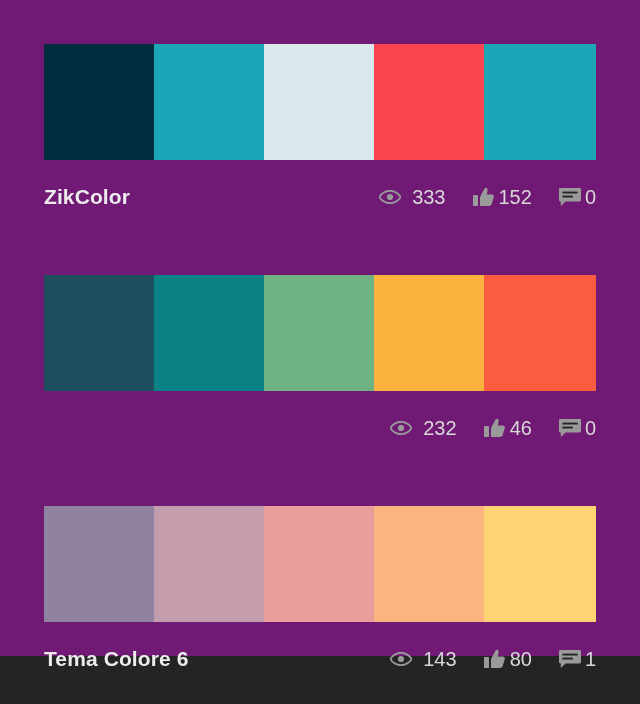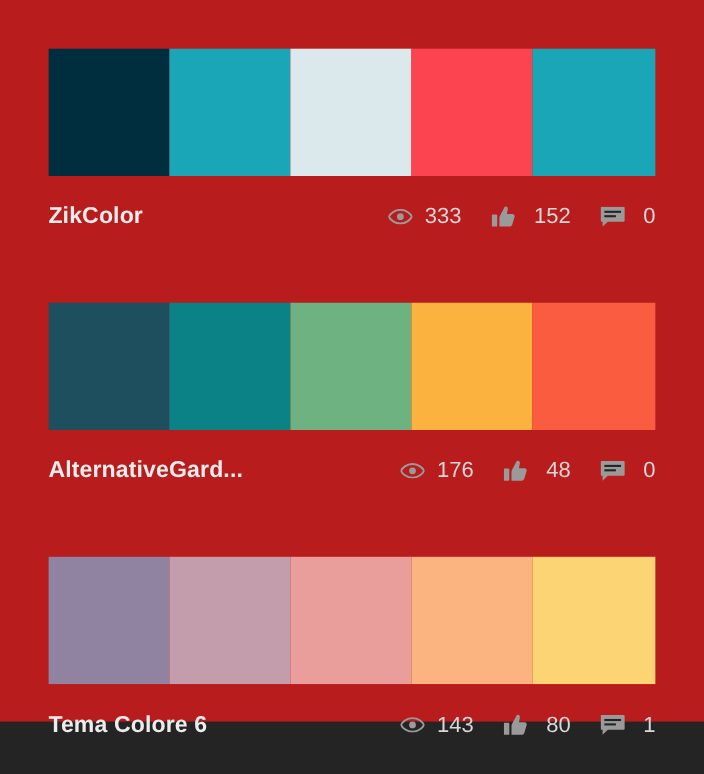--- a/index.html
+++ b/index.html
@@ -8,21 +8,21 @@
     width: 640px;
     height: 704px;
     background: #242424;
     font-family: "Liberation Sans", sans-serif;
     overflow: hidden;
   }
 
   #app {
     width: 640px;
     height: 656px;
-    background: #b91c1c;
+    background: #701a75;
     padding: 44px 44px 0 44px;
   }
 
   .palette-card {
     width: 552px;
     margin-bottom: 65px;
   }
 
   .swatch-strip {
     display: flex;
@@ -73,21 +73,21 @@
     width: 24px;
     height: 20px;
     color: #9a9a9a;
   }
 
   .stat-icon svg { display: block; }
 
   .stat-value {
     font-size: 20px;
     color: #d8d8d8;
-    margin-left: 16px;
+    margin-left: 3px;
     line-height: 1;
   }
 
   .stat-views .stat-value { margin-left: 10px; }
 </style>
 </head>
 <body>
 
 <div id="app">
     <div class="palette-card">
@@ -134,39 +134,38 @@
     </div>
     <div class="palette-card">
       <div class="swatch-strip">
         <div class="swatch" style="background: rgb(29, 79, 94); width: 110px;"></div>
         <div class="swatch" style="background: rgb(11, 130, 133); width: 110px;"></div>
         <div class="swatch" style="background: rgb(109, 178, 128); width: 110px;"></div>
         <div class="swatch" style="background: rgb(252, 178, 62); width: 110px;"></div>
         <div class="swatch" style="background: rgb(250, 92, 64); width: 112px;"></div>
       </div>
       <div class="meta-row">
-        <div class="palette-title">AlternativeGard...</div>
         <div class="stats">
           <div class="stat stat-views">
             <span class="stat-icon">
               <svg width="22" height="14" viewBox="0 0 22 14" fill="none">
                 <path d="M11 0.8C5.6 0.8 1.6 4.6 0.5 7c1.1 2.4 5.1 6.2 10.5 6.2S20.4 9.4 21.5 7C20.4 4.6 16.4 0.8 11 0.8z" stroke="currentColor" stroke-width="1.8" fill="none"></path>
                 <circle cx="11" cy="7" r="3.1" fill="currentColor"></circle>
               </svg>
             </span>
-            <span class="stat-value">176</span>
+            <span class="stat-value">232</span>
           </div>
           <div class="stat stat-likes">
             <span class="stat-icon">
               <svg width="22" height="20" viewBox="0 0 22 20" fill="currentColor">
                 <rect x="0" y="8" width="5" height="11" rx="0.8"></rect>
                 <path d="M7 19h9.2c1.2 0 2.2-.8 2.5-1.9l2.1-7.1c.3-1.2-.6-2.4-1.9-2.4h-5.1l.8-4.2C14.9 1.9 14 .8 12.8.8c-.6 0-1.2.4-1.4 1L7.8 8.6c-.5.9-.8 1.5-.8 2.4V19z"></path>
               </svg>
             </span>
-            <span class="stat-value">48</span>
+            <span class="stat-value">46</span>
           </div>
           <div class="stat stat-comments">
             <span class="stat-icon">
               <svg width="22" height="19" viewBox="0 0 22 19" fill="currentColor">
                 <path d="M1.2 0h19.6c.7 0 1.2.5 1.2 1.2v11.1c0 .7-.5 1.2-1.2 1.2H6.6L1.8 18v-4.5H1.2c-.7 0-1.2-.5-1.2-1.2V1.2C0 .5.5 0 1.2 0z"></path>
                 <rect x="3.4" y="3.6" width="15.2" height="1.9" fill="#242424"></rect>
                 <rect x="3.4" y="7.6" width="10.5" height="1.9" fill="#242424"></rect>
               </svg>
             </span>
             <span class="stat-value">0</span>

